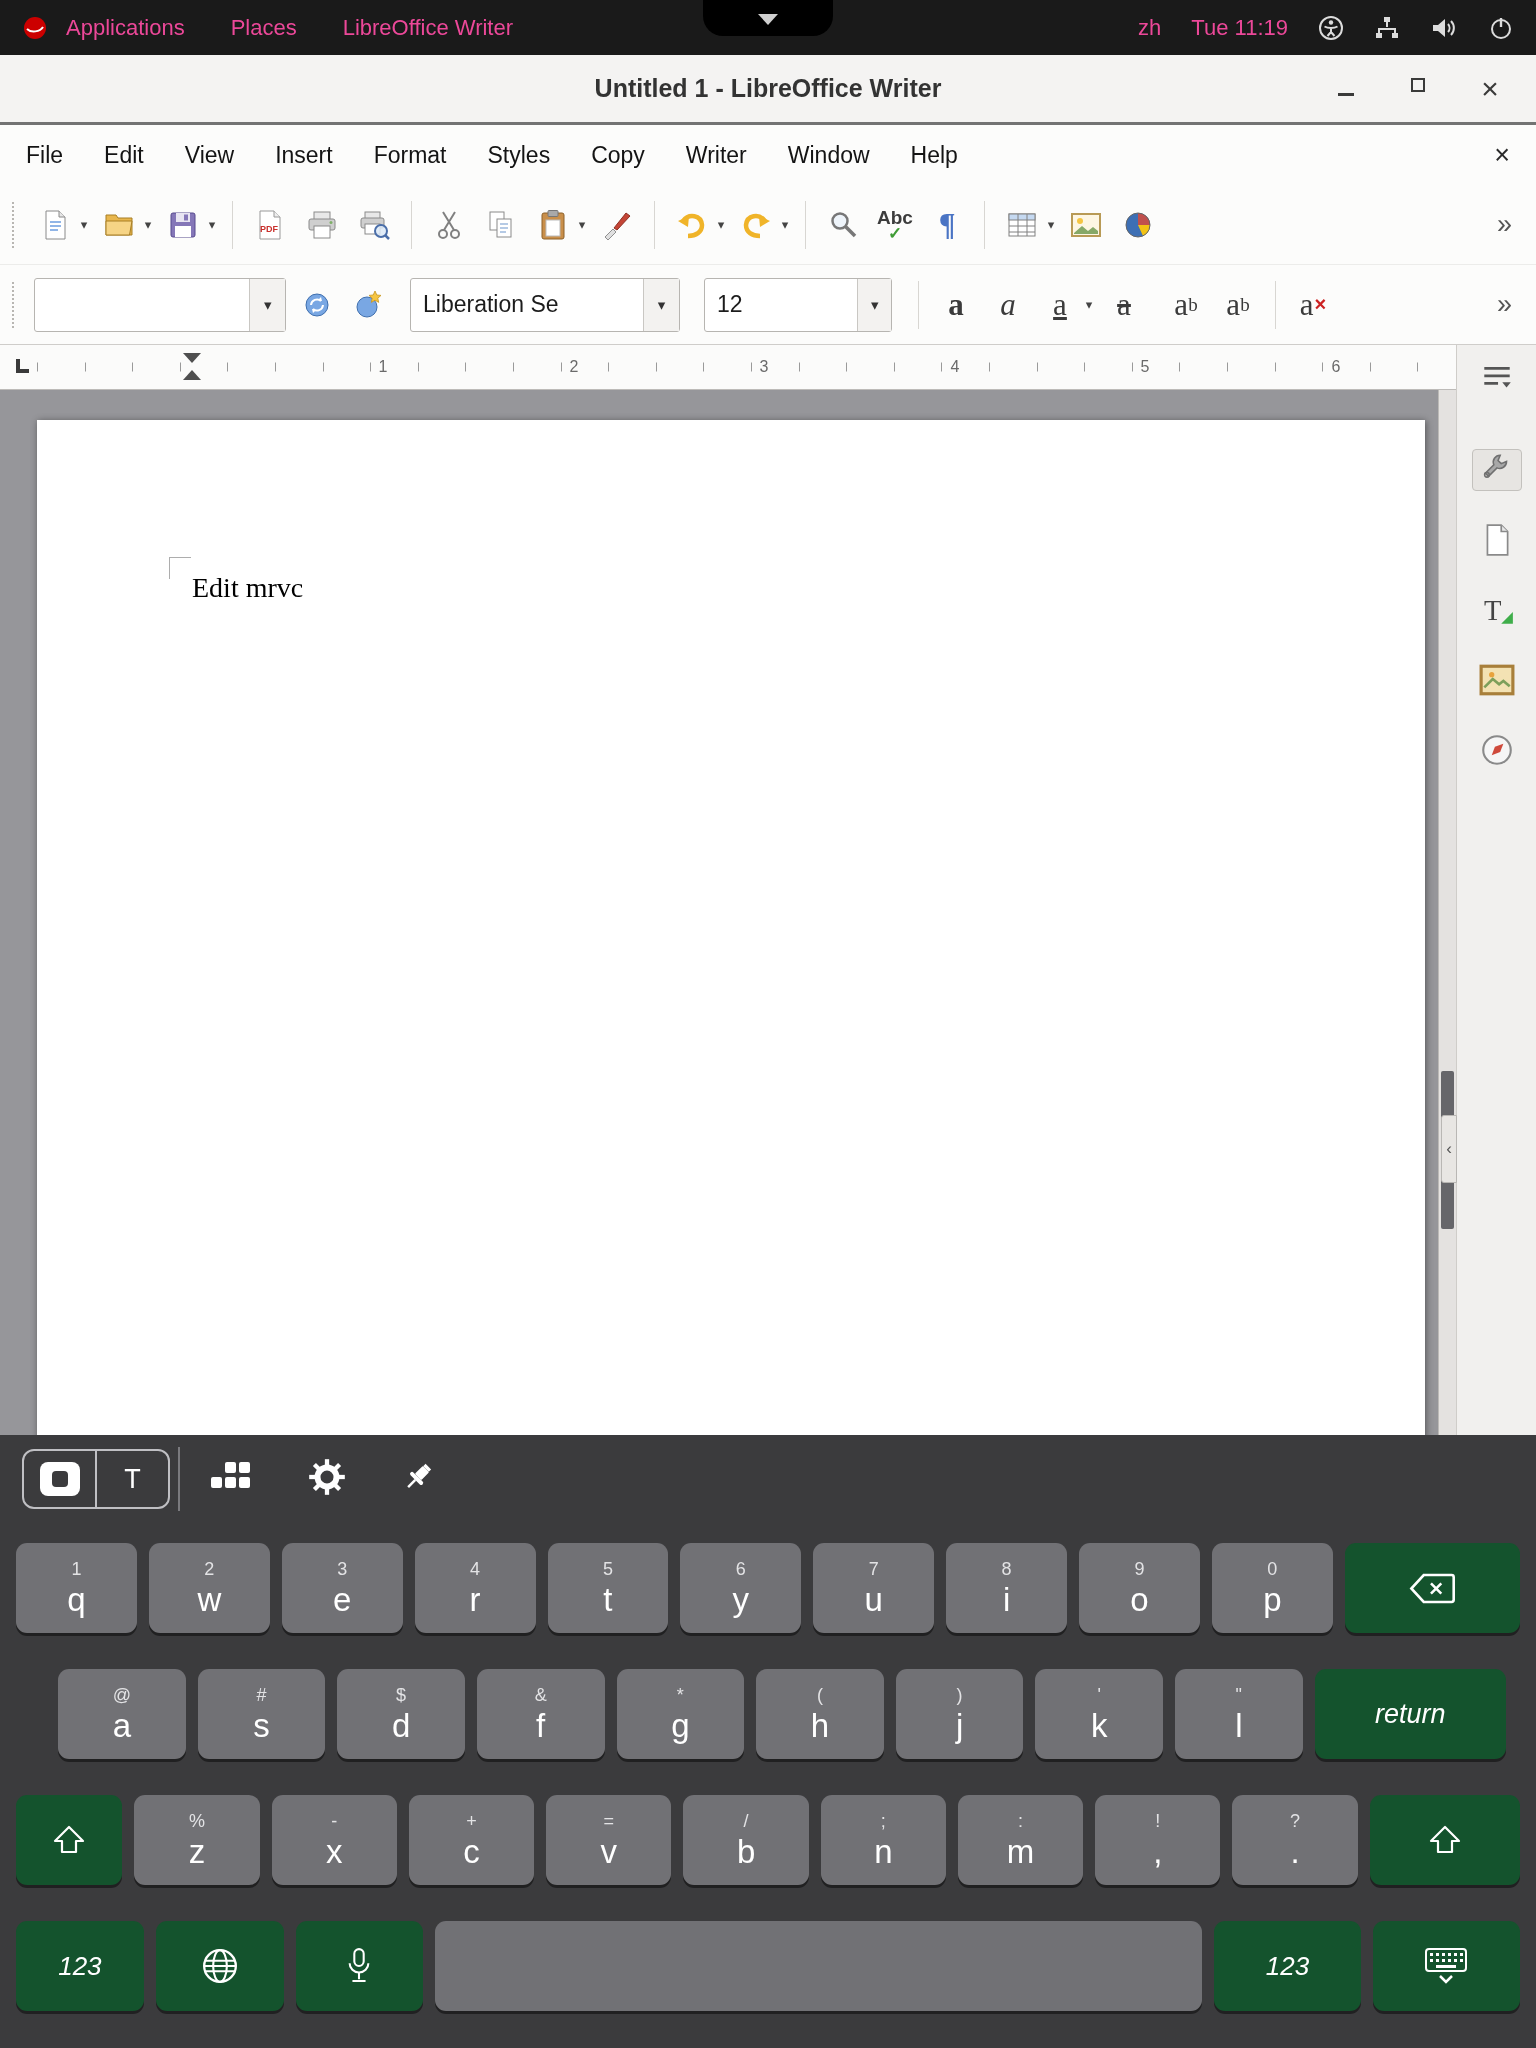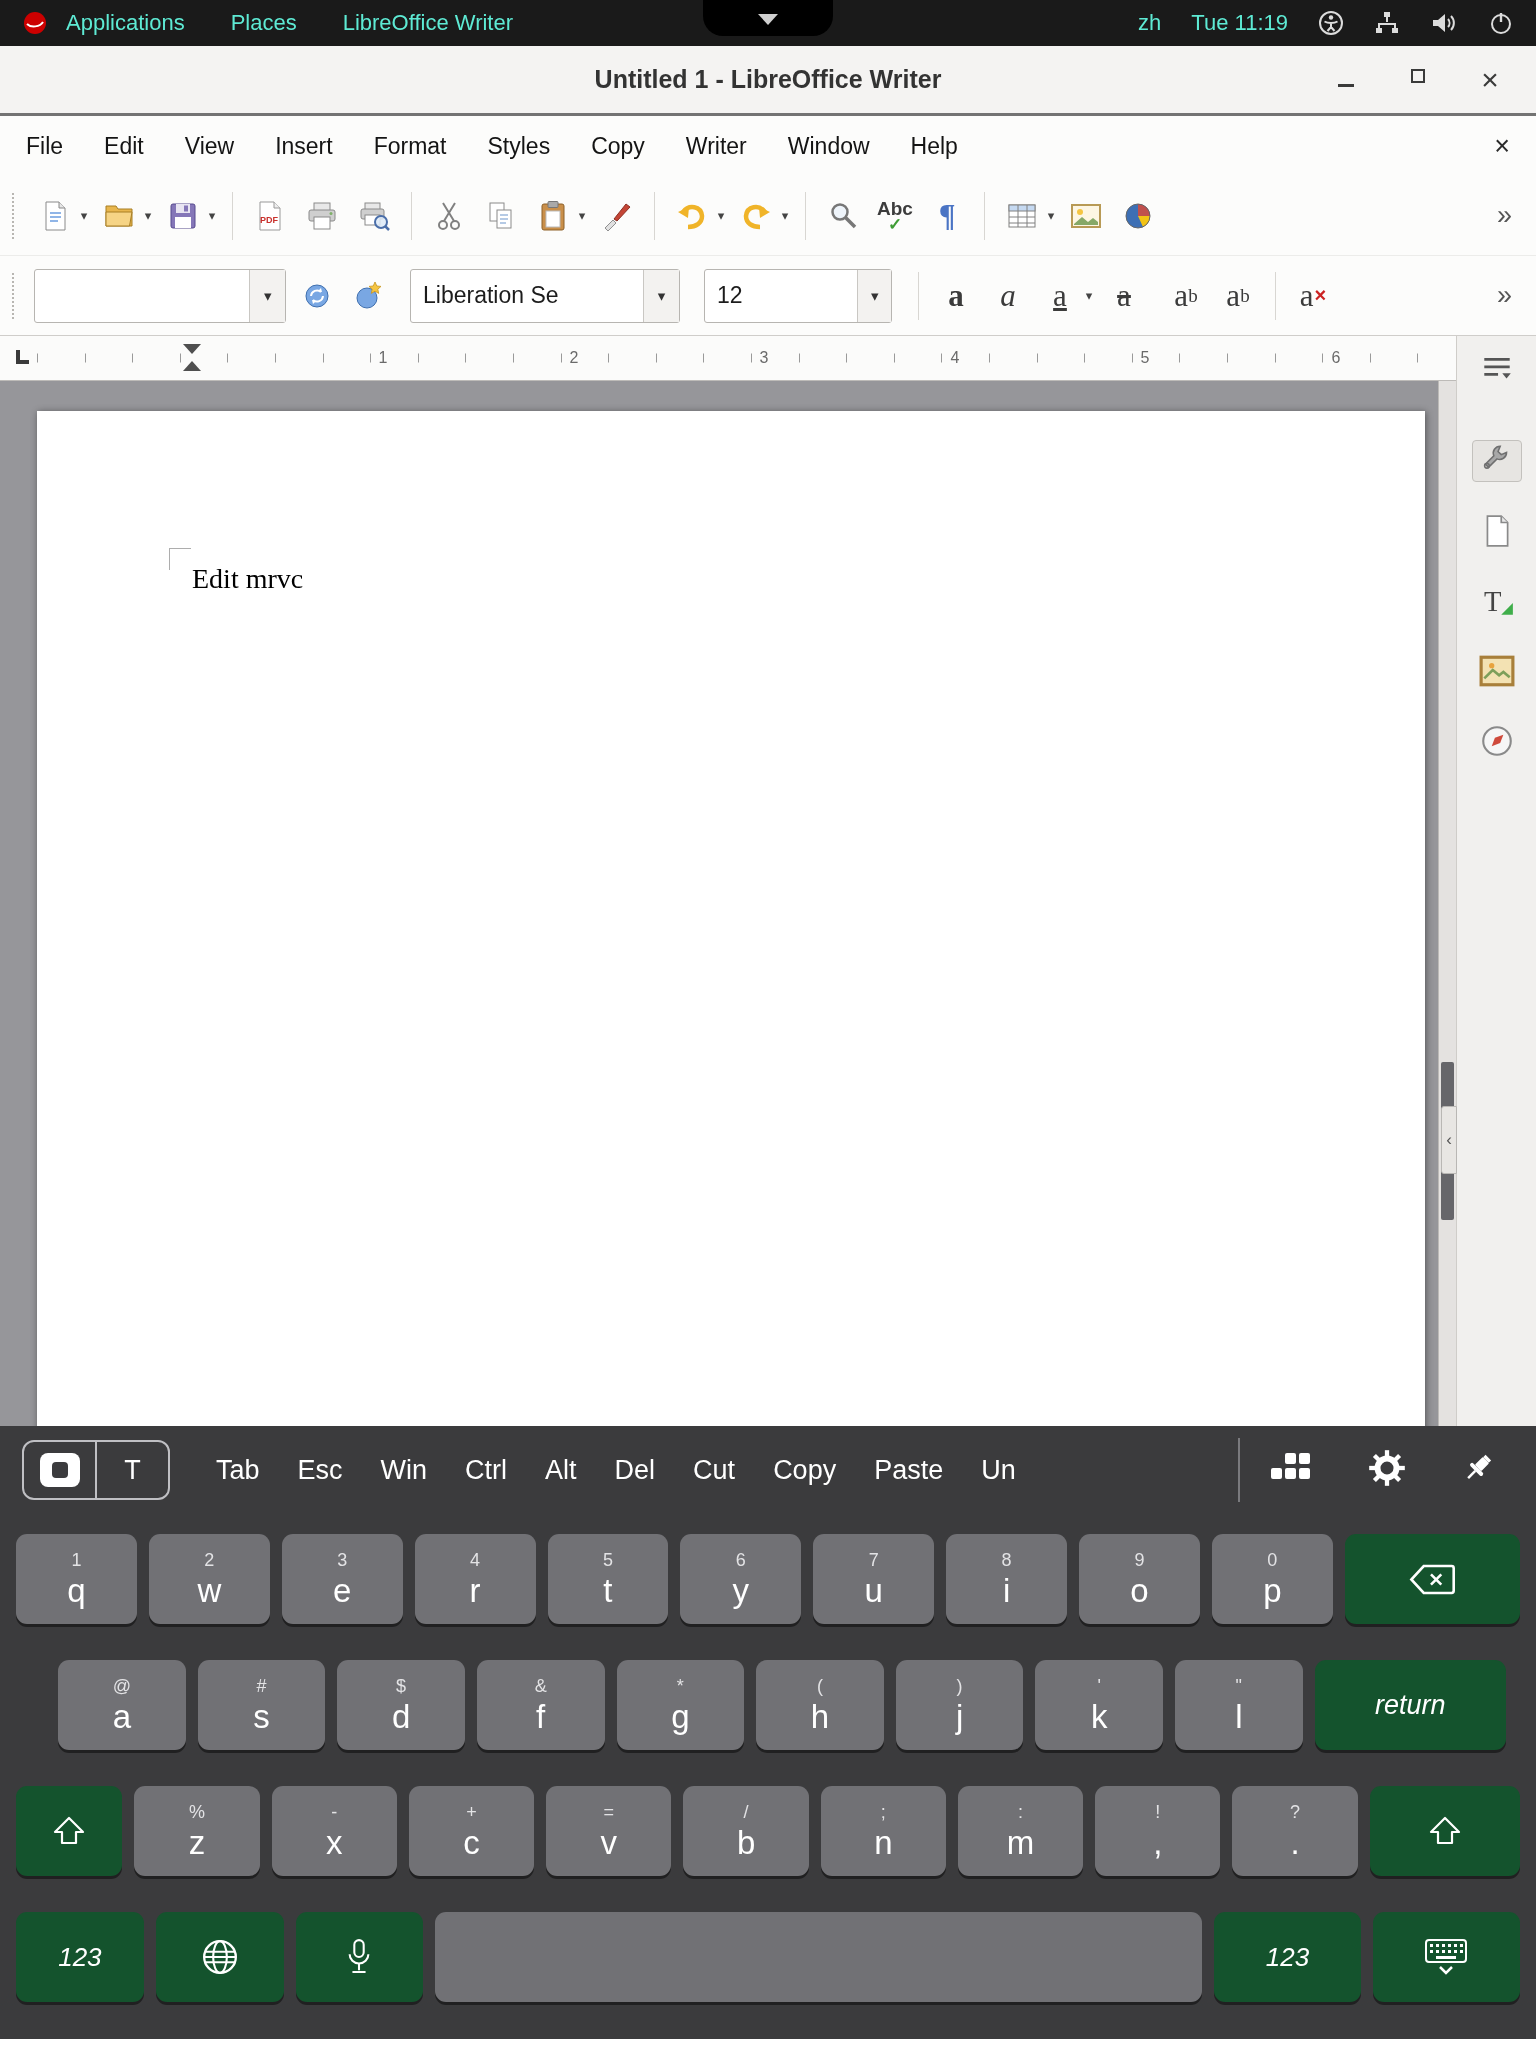--- a/index.html
+++ b/index.html
@@ -1,21 +1,21 @@
 <!DOCTYPE html>
 <html><head>
 <meta charset="utf-8">
 <style>
   * { margin:0; padding:0; box-sizing:border-box; }
   html,body { width:1536px; height:2048px; overflow:hidden; }
   body { font-family:"Liberation Sans", sans-serif; background:#fff; position:relative; }
   button { border:none; background:transparent; font-family:inherit; cursor:default; }
 
   
-  .top-panel { height:46px; background:#1a1a1a; color:#5eead4; display:flex; align-items:center;
+  .top-panel { height:55px; background:#1a1a1a; color:#ec4899; display:flex; align-items:center;
                padding:0 22px; font-size:22px; position:relative; }
   .panel-menus { display:flex; gap:46px; margin-left:18px; }
   .panel-notch { position:absolute; left:50%; top:0; transform:translateX(-50%); width:130px; height:36px;
                  background:#000; border-radius:0 0 20px 20px; display:flex; align-items:center; justify-content:center; }
   .notch-chevron { width:0; height:0; border-left:10px solid transparent; border-right:10px solid transparent;
                    border-top:11px solid #cfcfcf; margin-top:2px; }
   .panel-right { margin-left:auto; display:flex; align-items:center; gap:30px;justify-content:space-between; }
   .panel-ico svg { display:block; }
 
   
@@ -495,32 +495,20 @@
 </div>
 
 <div class="keyboard">
 
   <div class="kb-acc">
     <div class="kb-toggle">
       <span class="kb-toggle-handle">
         <span class="handle-sq"></span>
       </span>
       <span class="kb-toggle-t">T</span>
-    </div>
-    <div class="kb-shortcuts">
-      <span>Tab</span>
-      <span>Esc</span>
-      <span>Win</span>
-      <span>Ctrl</span>
-      <span>Alt</span>
-      <span>Del</span>
-      <span>Cut</span>
-      <span>Copy</span>
-      <span>Paste</span>
-      <span>Un</span>
     </div>
     <span class="kb-acc-sep"></span>
     <div class="kb-acc-icons">
       <span>
         <svg width="46" height="34" viewBox="0 0 46 34" fill="#fff">
             <rect x="17" y="2" width="11" height="11" rx="2"></rect>
             <rect x="31" y="2" width="11" height="11" rx="2"></rect>
             <rect x="3" y="17" width="11" height="11" rx="2"></rect>
             <rect x="17" y="17" width="11" height="11" rx="2"></rect>
             <rect x="31" y="17" width="11" height="11" rx="2"></rect>

